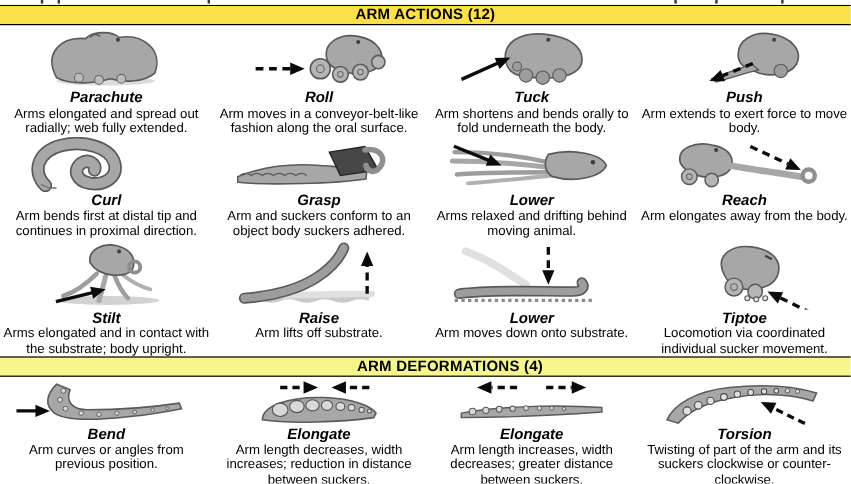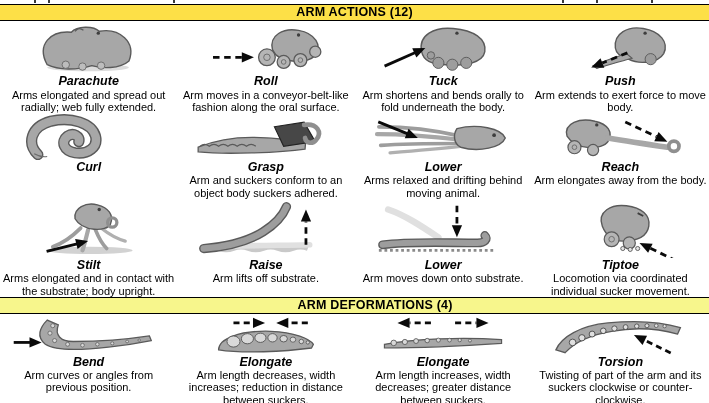--- a/index.html
+++ b/index.html
@@ -141,20 +141,21 @@
 
     <div class="cell">
       <div class="art">
         <svg viewBox="0 0 170 46" width="158" height="46">
           <path d="M30,42 C18,30 22,12 44,6 C66,1 88,8 92,22 C95,34 84,42 70,40 C58,38 54,28 62,22 C68,18 76,22 74,28" fill="none" stroke="#5a5a5a" stroke-width="12" stroke-linecap="round"></path>
           <path d="M30,42 C18,30 22,12 44,6 C66,1 88,8 92,22 C95,34 84,42 70,40 C58,38 54,28 62,22 C68,18 76,22 74,28" fill="none" stroke="#a7a7a7" stroke-width="9" stroke-linecap="round"></path>
           <path d="M26,41 q7,4 14,3" stroke="#6a6a6a" fill="none" stroke-width="1.2"></path>
         </svg>
       </div>
       <div class="label">Curl</div>
+      <div class="caption">Arm bends first at distal tip and continues in proximal direction.</div>
     </div>
 
     <div class="cell">
       <div class="art">
         <svg viewBox="0 0 170 46" width="158" height="46">
           <path d="M12,34 C34,25 60,22 86,24 C102,25 116,27 128,25 L127,36 C100,40 40,42 12,39 Z" fill="#a7a7a7" stroke="#5a5a5a" stroke-width="1.4"></path>
           <path d="M14,33 q5,-4 10,0 q5,-4 10,0 q5,-4 10,0 q5,-4 10,0 q5,-4 10,0 q5,-4 10,0" stroke="#5a5a5a" fill="none" stroke-width="1.2"></path>
           <polygon points="94,12 126,7 138,28 104,33" fill="#474747" stroke="#222" stroke-width="1.2"></polygon>
           <path d="M126,10 C140,8 146,18 139,26 C135,31 128,30 127,24" fill="none" stroke="#8f8f8f" stroke-width="5" stroke-linecap="round"></path>
         </svg>

